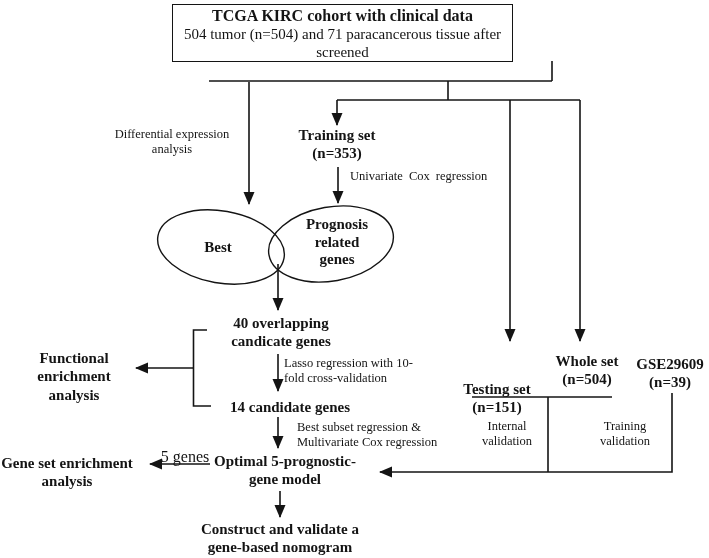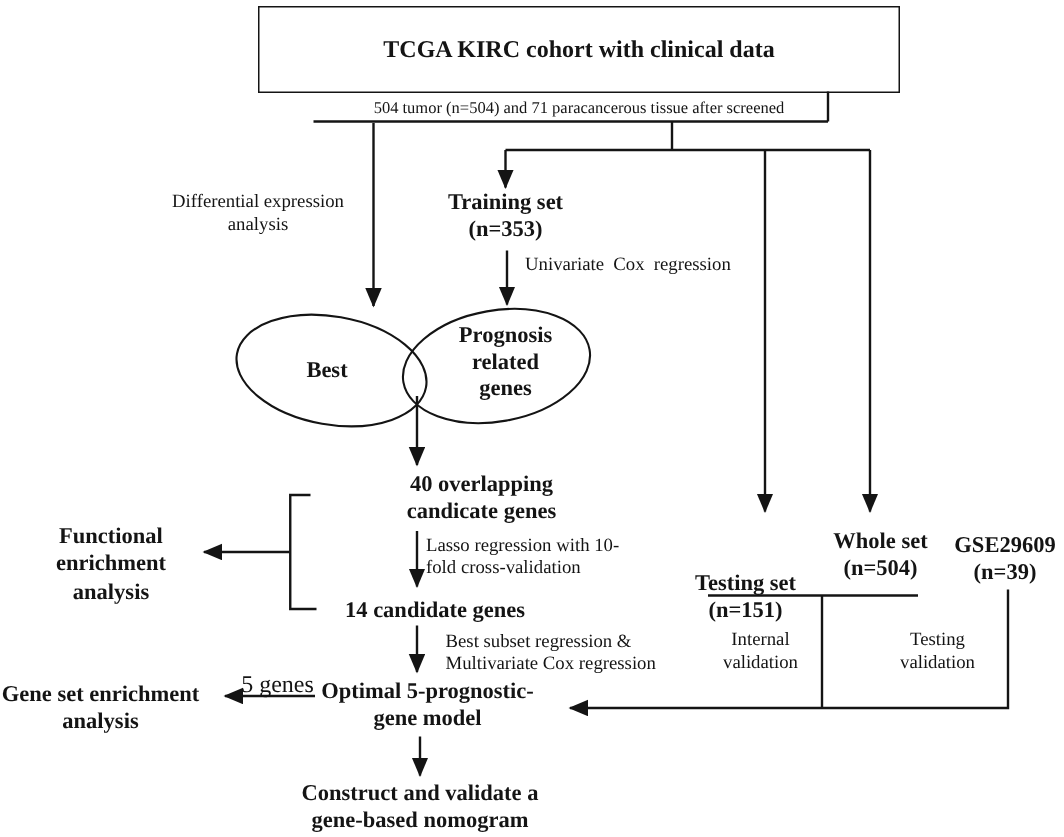--- a/index.html
+++ b/index.html
@@ -6,25 +6,25 @@
   #stage{
     position:relative;width:709px;height:558px;background:#ffffff;overflow:hidden;
     font-family:"Liberation Serif","DejaVu Serif",serif;color:#141414;
   }
   .label{position:absolute;white-space:pre-line;line-height:1.22;}
   .cx{transform:translateX(-50%);text-align:center;}
   .node{font-size:15px;font-weight:bold;}
   .edge{font-size:12.5px;}
   .small{font-size:16px;}
   #topbox{
-    position:absolute;left:172px;top:4px;width:428px;height:58px;
-    border:1.6px solid #141414;box-sizing:border-box;text-align:center;padding-top:20px;
+    position:absolute;left:172px;top:4px;width:341px;height:58px;
+    border:1.6px solid #141414;box-sizing:border-box;text-align:center;padding-top:2px;
   }
   #topbox .t1{font-weight:bold;font-size:16px;line-height:1.15;}
-  #topbox .t2{font-size:11px;line-height:1.2;margin-top:23px;}
+  #topbox .t2{font-size:15px;line-height:1.2;}
   svg{position:absolute;left:0;top:0;}
   .ln{stroke:#141414;stroke-width:1.6;fill:none;}
   .el{stroke:#141414;stroke-width:1.4;fill:none;}
   #ah path{fill:#141414;}
 </style>
 </head>
 <body>
 
 <div id="stage">
 
@@ -99,30 +99,30 @@
   <div class="label edge cx" style="left:172px;top:127px;text-align:center;">Differential expression
 analysis</div>
   <div class="label edge" style="left:350px;top:169px;word-spacing:3px;">Univariate Cox regression</div>
   <div class="label edge" style="left:284px;top:356px;">Lasso regression with 10-
 fold cross-validation</div>
   <div class="label edge" style="left:297px;top:420px;">Best subset regression &amp;
 Multivariate Cox regression</div>
   <div class="label small cx" style="left:185px;top:447px;">5 genes</div>
   <div class="label edge cx" style="left:507px;top:419px;">Internal
 validation</div>
-  <div class="label edge cx" style="left:625px;top:419px;">Testing
+  <div class="label edge cx" style="left:625px;top:419px;">Training
 validation</div>
 
   <div class="label node cx" style="left:337px;top:126px;">Training set
 (n=353)</div>
   <div class="label node cx" style="left:218px;top:238px;">Best</div>
   <div class="label node cx" style="left:337px;top:216px;line-height:1.18;">Prognosis
 related
 genes</div>
-  <div class="label node cx" style="left:281px;top:314px;margin-left:40px;">40 overlapping
+  <div class="label node cx" style="left:281px;top:314px;">40 overlapping
 candicate genes</div>
   <div class="label node cx" style="left:74px;top:349px;">Functional
 enrichment
 analysis</div>
   <div class="label node cx" style="left:290px;top:398px;">14 candidate genes</div>
   <div class="label node cx" style="left:285px;top:452px;">Optimal 5-prognostic-
 gene model</div>
   <div class="label node cx" style="left:67px;top:454px;">Gene set enrichment
 analysis</div>
   <div class="label node cx" style="left:280px;top:520px;">Construct and validate a

